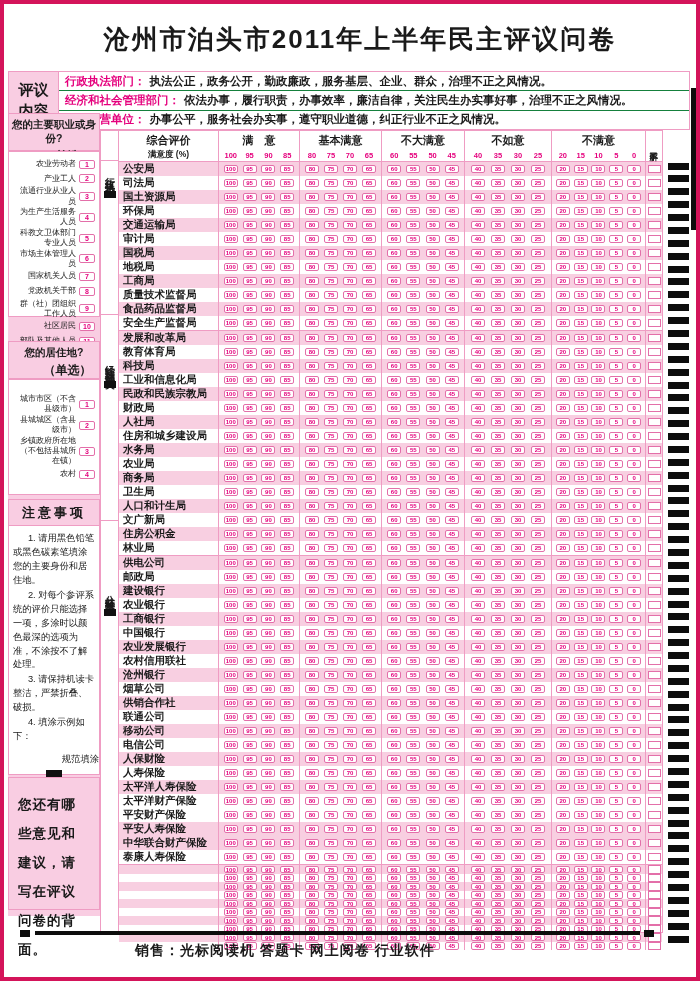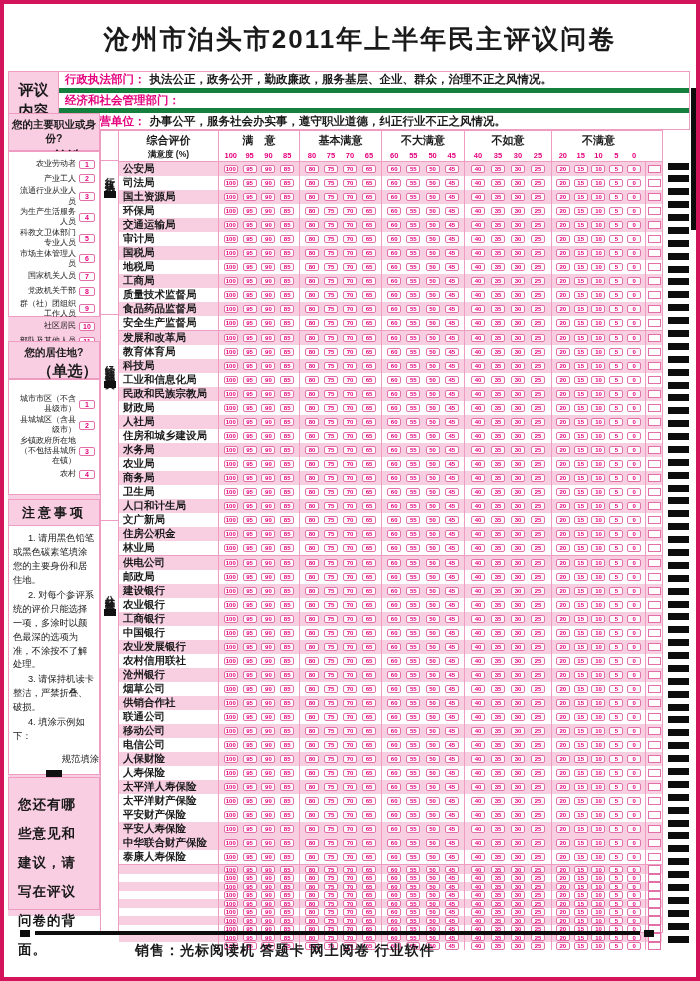--- a/index.html
+++ b/index.html
@@ -17,29 +17,29 @@
   .title{position:absolute; top:22px; left:60px; right:40px; text-align:center;
     font-size:26px; font-weight:bold; letter-spacing:2px;}
   
   .evalbox{position:absolute; left:8px; top:71px; width:682px; height:59px;
     border:1px solid var(--pink-border); display:flex; background:#fff;}
   .eval-label{width:50px; background:var(--pink-panel); border-right:1px solid var(--pink-border);
     display:flex; flex-direction:column; align-items:center; justify-content:center;
     font-size:15px; font-weight:bold; line-height:1.35;}
   .eval-lines{flex:1; display:flex; flex-direction:column;}
   .eval-line{flex:1; display:flex; align-items:center; padding-left:6px;
-    border-bottom:5px solid #15803d; font-size:11.5px; font-weight:bold; white-space:nowrap;}
+    border-bottom:1px solid #15803d; font-size:11.5px; font-weight:bold; white-space:nowrap;}
   .eval-line:last-child{border-bottom:none;}
   .eval-line .lab{color:var(--magenta); margin-right:4px;}
   
   .sidebar{position:absolute; left:8px; top:113px; width:92px; height:803px; background:var(--pink-panel);}
   .sb-box{position:absolute; left:0; width:92px; border:1px solid var(--pink-border); background:#fff;}
   .sb-head{background:var(--pink-panel); text-align:center; font-weight:bold;}
   .sb-head .t1{font-size:10.5px; padding-top:4px;}
-  .sb-head .t2{font-size:15px; padding-top:2px;padding-left:27px;}
+  .sb-head .t2{font-size:12px; padding-top:2px;padding-left:27px;}
   #occ-head{top:0; height:38px;}
   #occ-list{top:38px; height:166px; padding-top:5px;}
   #res-head{top:228px; height:38px;}
   #res-list{top:266px; height:116px; padding-top:14px;}
   #notes-box{top:386px; height:276px;}
   #suggest-box{top:664px; height:133px; background:var(--pink-panel); padding:12px 9px;
     font-size:13.5px; font-weight:bold; line-height:2.15; letter-spacing:1px;}
   .s-item{display:flex; justify-content:flex-end; align-items:center; padding:0 4px; min-height:14.6px;}
   .s-item .s-label{font-size:8px; text-align:right; line-height:1.3;}
   .numbox{width:16px; height:9px; border:1px solid #e36fa9; border-radius:2px; background:#fff;
@@ -74,21 +74,21 @@
   .c-name{width:99px; flex:none;}
   .c-g0{width:81px;} .c-g1{width:82px;} .c-g2{width:83px;} .c-g3{width:87px;} .c-g4{width:94px;}
   .c-unk{width:17px;}
   .gcell{flex:none; border-left:1px solid var(--pink-border);
     display:flex; align-items:center; justify-content:space-evenly;}
   .hrow2 .c-name{font-size:8.5px; font-weight:bold;}
   .numhead{width:14px; text-align:center; color:var(--magenta); font-weight:bold; font-size:7.5px;}
   .unk-head{border-left:1px solid var(--pink-border); display:flex; align-items:center; justify-content:center;}
   .unk-vert{writing-mode:vertical-rl; text-orientation:upright; font-size:8.5px; font-weight:bold; line-height:1;}
   .headwrap{display:flex; flex-direction:column; border-bottom:1px solid var(--pink-border);}
-  .headwrap .hcols{display:flex;flex-direction:column;}
+  .headwrap .hcols{display:flex;}
   .rows{flex:1; display:flex; flex-direction:column;}
   .trow{flex:1; display:flex;}
   .trow.alt{background:var(--pink-row);}
   .trow.sec-end{border-bottom:1px solid var(--pink-border);}
   .trow .c-name{justify-content:flex-start; padding-left:4px; font-size:10.5px; font-weight:bold; white-space:nowrap;}
   .bubble{width:14px; height:7.5px; border:1px solid #e36fa9; border-radius:2px; background:#fff;
     color:var(--magenta); font-size:6px; font-weight:bold; line-height:6px; text-align:center; cursor:pointer;}
   .unk-cell{border-left:1px solid var(--pink-border); display:flex; align-items:center; justify-content:center;}
   .unk-box{width:13px; height:8.5px; border:1px solid #e36fa9; background:#fff; cursor:pointer;}
   
@@ -111,20 +111,21 @@
     <span>评议</span>
     <span>内容</span>
   </div>
   <div class="eval-lines" id="eval-lines">
       <div class="eval-line">
         <span class="lab">行政执法部门：</span>
         <span class="txt">执法公正，政务公开，勤政廉政，服务基层、企业、群众，治理不正之风情况。</span>
       </div>
       <div class="eval-line">
         <span class="lab">经济和社会管理部门：</span>
+        <span class="txt">依法办事，履行职责，办事效率，廉洁自律，关注民生办实事好事，治理不正之风情况。</span>
       </div>
       <div class="eval-line">
         <span class="lab">公益经营单位：</span>
         <span class="txt">办事公平，服务社会办实事，遵守职业道德，纠正行业不正之风情况。</span>
       </div>
     </div>
 </div>
 
 <div class="sidebar">
   <div class="sb-box sb-head" id="occ-head">

